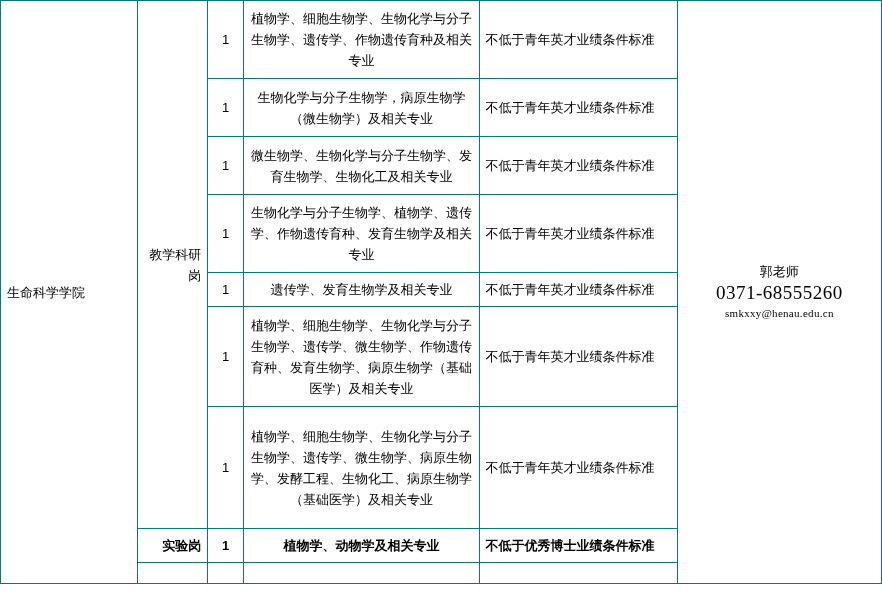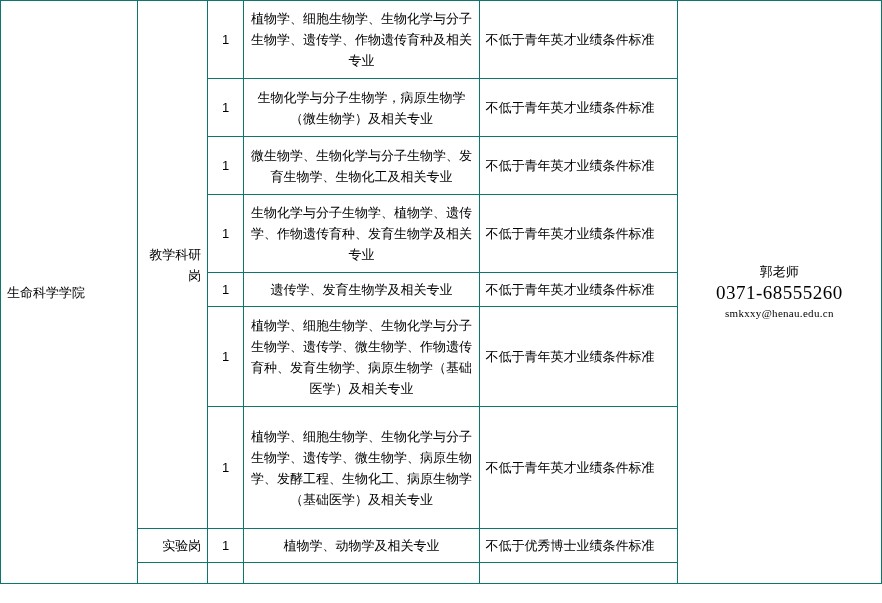--- a/index.html
+++ b/index.html
@@ -135,21 +135,21 @@
       <tr style="height:100px;">
         <td class="cell-num">1</td>
         <td class="cell-major">植物学、细胞生物学、生物化学与分子生物学、遗传学、微生物学、作物遗传育种、发育生物学、病原生物学（基础医学）及相关专业</td>
         <td class="cell-cond">不低于青年英才业绩条件标准</td>
       </tr>
       <tr style="height:122px;">
         <td class="cell-num">1</td>
         <td class="cell-major">植物学、细胞生物学、生物化学与分子生物学、遗传学、微生物学、病原生物学、发酵工程、生物化工、病原生物学（基础医学）及相关专业</td>
         <td class="cell-cond">不低于青年英才业绩条件标准</td>
       </tr>
-      <tr style="height:34px;">
+      <tr style="height:34px;font-weight:bold;">
         <td class="cell-post">实验岗</td>
         <td class="cell-num">1</td>
         <td class="cell-major">植物学、动物学及相关专业</td>
         <td class="cell-cond">不低于优秀博士业绩条件标准</td>
       </tr>
       <tr class="row-last">
         <td class="cell-post"></td>
         <td class="cell-num"></td>
         <td class="cell-major"></td>
         <td class="cell-cond"></td>

